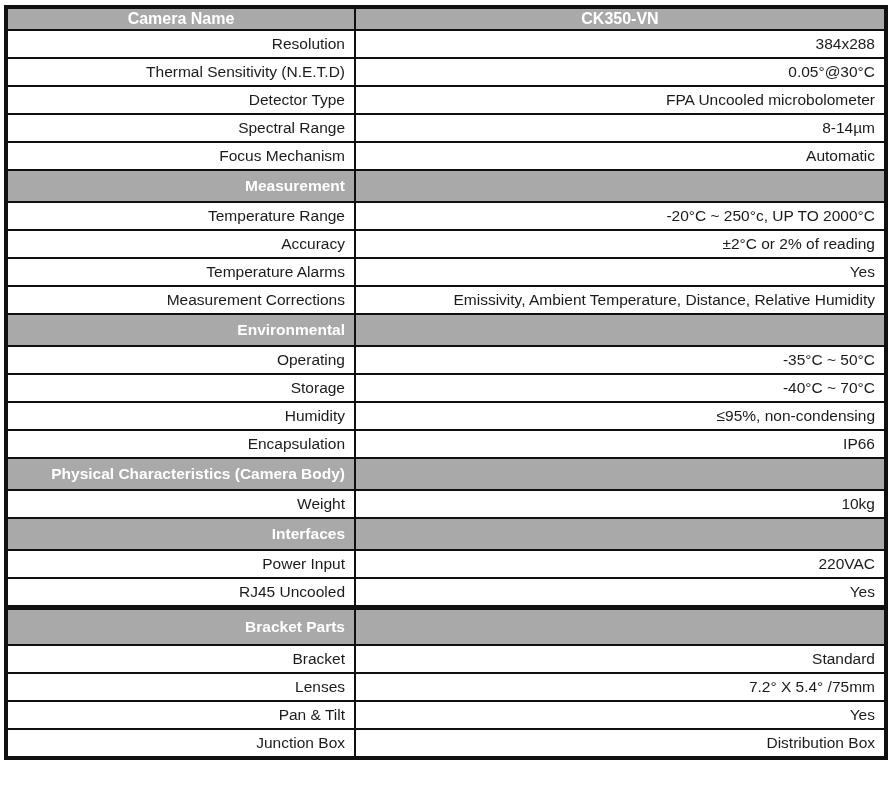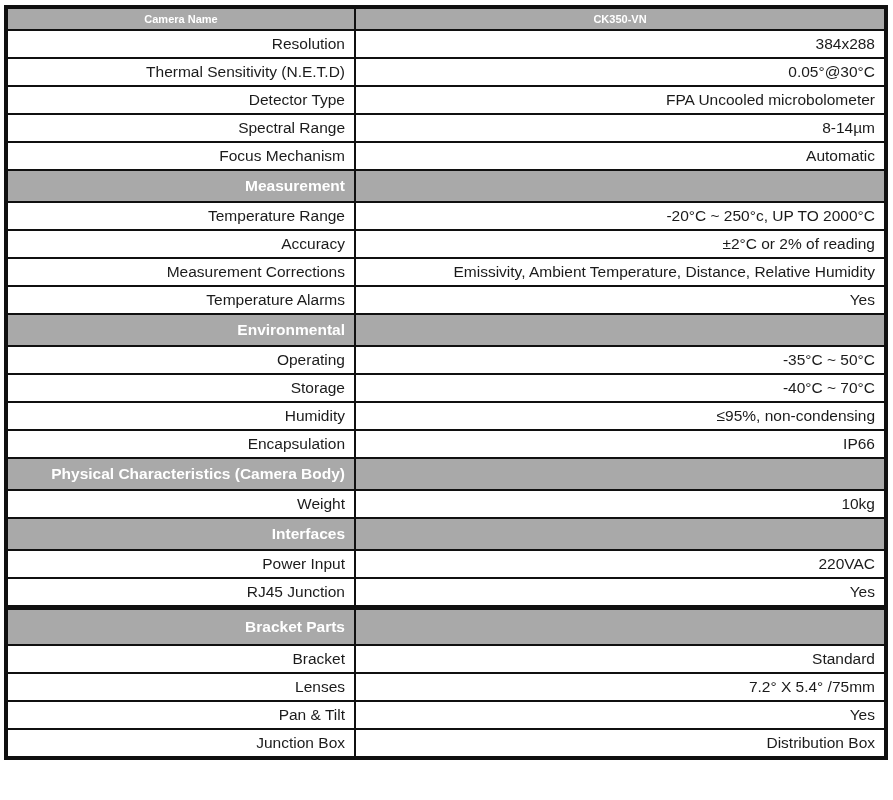--- a/index.html
+++ b/index.html
@@ -43,21 +43,21 @@
     font-weight: 400;
     vertical-align: middle;
   }
   tr.header-row th {
     background: var(--section-bg);
     color: var(--section-text);
     font-weight: 700;
     text-align: center;
     height: 18px;
     line-height: 18px;
-    font-size: 11px;
+    font-size: 16px;
   }
   tr.section-row td {
     background: var(--section-bg);
     color: var(--section-text);
     font-weight: 700;
     height: 28px;
     line-height: 28px;
     margin-top: 8px;
   }
   tr.thick-top td {
@@ -108,26 +108,26 @@
   </tr>
         <tr>
     <td class="label-cell">Temperature Range</td>
     <td class="value-cell">-20°C ~ 250°c, UP TO 2000°C</td>
   </tr>
         <tr>
     <td class="label-cell">Accuracy</td>
     <td class="value-cell">±2°C or 2% of reading</td>
   </tr>
         <tr>
+    <td class="label-cell">Temperature Alarms</td>
+    <td class="value-cell">Yes</td>
+  </tr>
+        <tr>
     <td class="label-cell">Measurement Corrections</td>
     <td class="value-cell">Emissivity, Ambient Temperature, Distance, Relative Humidity</td>
-  </tr>
-        <tr>
-    <td class="label-cell">Temperature Alarms</td>
-    <td class="value-cell">Yes</td>
   </tr>
         <tr class="section-row">
     <td class="label-cell">Environmental</td>
     <td class="value-cell"></td>
   </tr>
         <tr>
     <td class="label-cell">Operating</td>
     <td class="value-cell">-35°C ~ 50°C</td>
   </tr>
         <tr>
@@ -152,21 +152,21 @@
   </tr>
         <tr class="section-row">
     <td class="label-cell">Interfaces</td>
     <td class="value-cell"></td>
   </tr>
         <tr>
     <td class="label-cell">Power Input</td>
     <td class="value-cell">220VAC</td>
   </tr>
         <tr>
-    <td class="label-cell">RJ45 Junction</td>
+    <td class="label-cell">RJ45 Uncooled</td>
     <td class="value-cell">Yes</td>
   </tr>
         <tr class="section-row thick-top">
     <td class="label-cell">Bracket Parts</td>
     <td class="value-cell"></td>
   </tr>
         <tr>
     <td class="label-cell">Bracket</td>
     <td class="value-cell">Standard</td>
   </tr>

